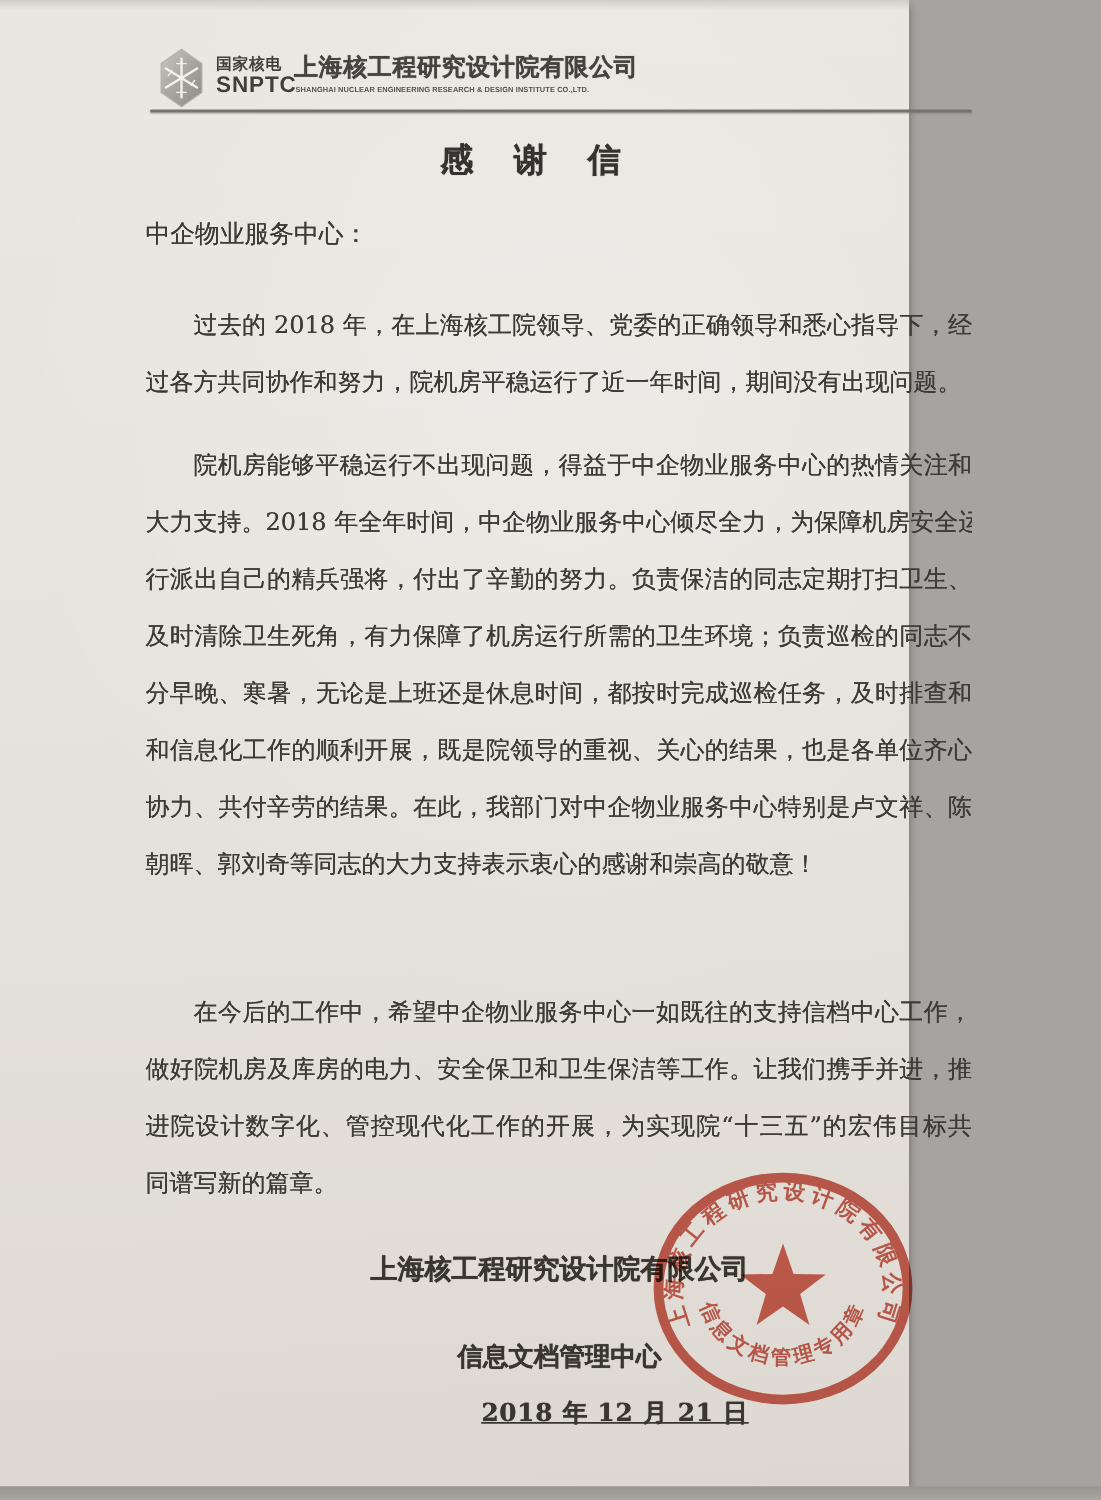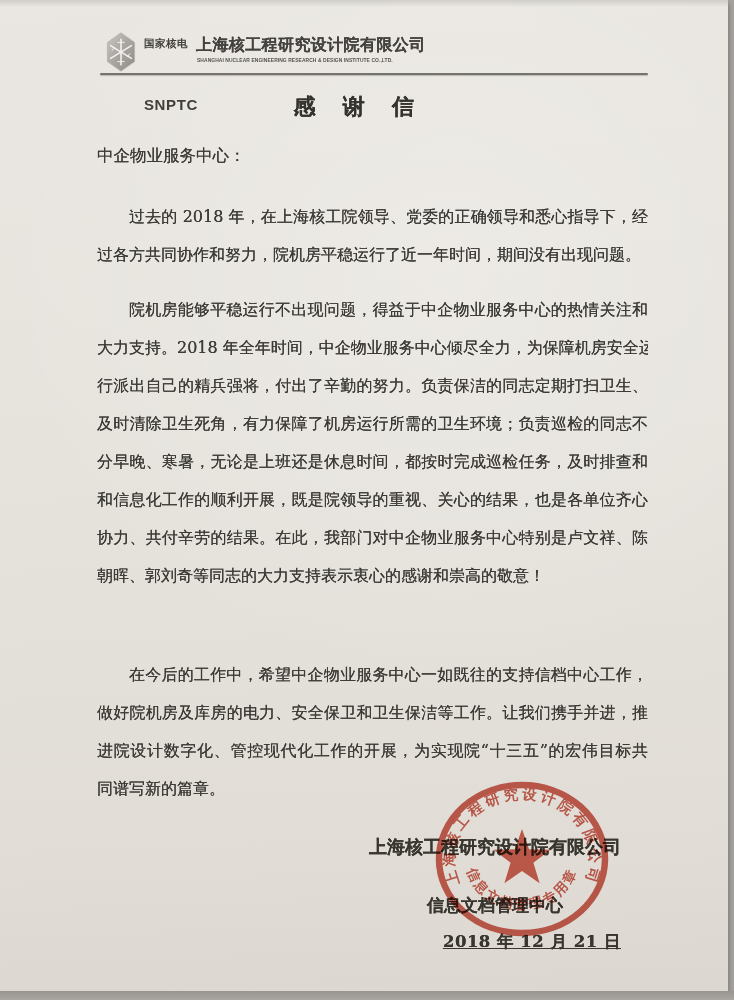--- a/index.html
+++ b/index.html
@@ -4,41 +4,41 @@
 <style>
   html, body { margin: 0; padding: 0; }
   body {
     width: 734px; height: 1000px;
     background: #a6a3a0;
     overflow: hidden;
     font-family: "DejaVu Serif", "Liberation Serif", serif;
     position: relative;
   }
   .paper {
-    position: absolute; left: 0; top: 0; width: 728px; height: 991px;
+    position: absolute; left: 0; top: 0; width: 606px; height: 991px;
     background:
       radial-gradient(ellipse 90% 60% at 62% 28%, rgba(255,255,255,0.22), rgba(255,255,255,0) 70%),
       linear-gradient(178deg, #eae7e2 0%, #e6e3dd 45%, #e1ddd6 85%, #dcd8d1 100%);
     box-shadow: 0 3px 6px rgba(0,0,0,0.35);
   }
   .paper::before { 
     content: ""; position: absolute; left: 0; top: 0; width: 100%; height: 7px;
     background: linear-gradient(180deg, rgba(90,88,84,0.18), rgba(90,88,84,0));
   }
   .edge-strip {
     position: absolute; left: 0; top: 991px; width: 734px; height: 9px;
     background: linear-gradient(180deg, #98958f, #aaa7a3);
   }
 
   
   .letterhead { position: absolute; left: 0; top: 0; width: 100%; height: 80px; }
   .hex-logo { position: absolute; left: 105px; top: 31px; width: 32px; height: 42px; }
   .logo-text { position: absolute; left: 144px; top: 37px; width: 52px; color: #413f3c; font-family: "Liberation Sans", sans-serif; }
   .logo-cn { font-size: 10.5px; font-weight: bold; letter-spacing: 0.5px; line-height: 12px; }
-  .logo-abbr { font-size: 15px; font-weight: bold; letter-spacing: 0.6px; line-height: 16px; margin-top: 48px; }
+  .logo-abbr { font-size: 15px; font-weight: bold; letter-spacing: 0.6px; line-height: 16px; }
   .co-cn {
     position: absolute; left: 196px; top: 35px; color: #454340;
     font-family: "Liberation Sans", sans-serif;
     font-size: 16px; font-weight: bold; letter-spacing: 0.4px;
     text-shadow: 0 0 0.5px #454340;
   }
   .co-en {
     position: absolute; left: 197px; top: 58px; color: #53514e;
     font-family: "Liberation Sans", sans-serif;
     font-size: 6px; letter-spacing: 0.1px; transform: scale(0.82); transform-origin: left top;

